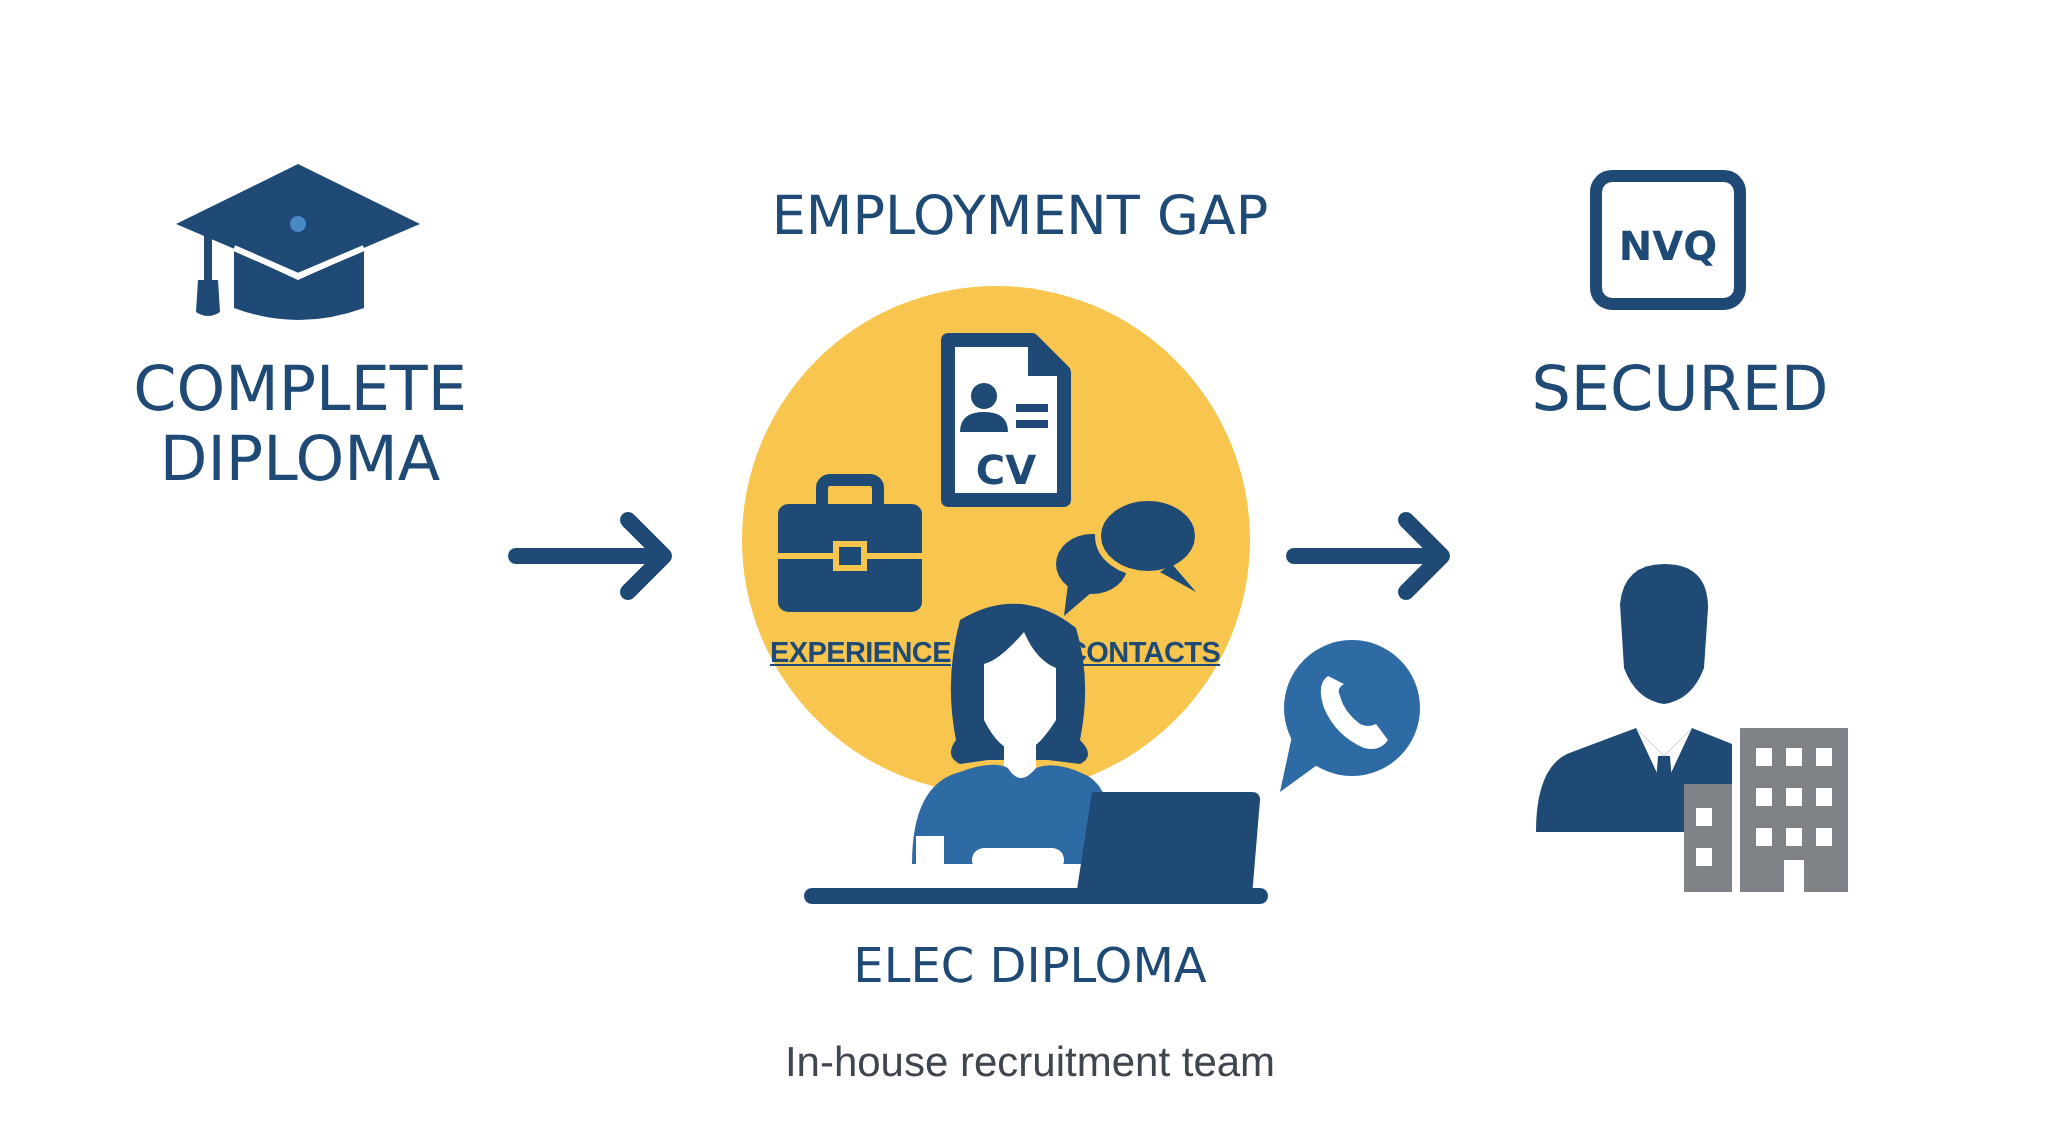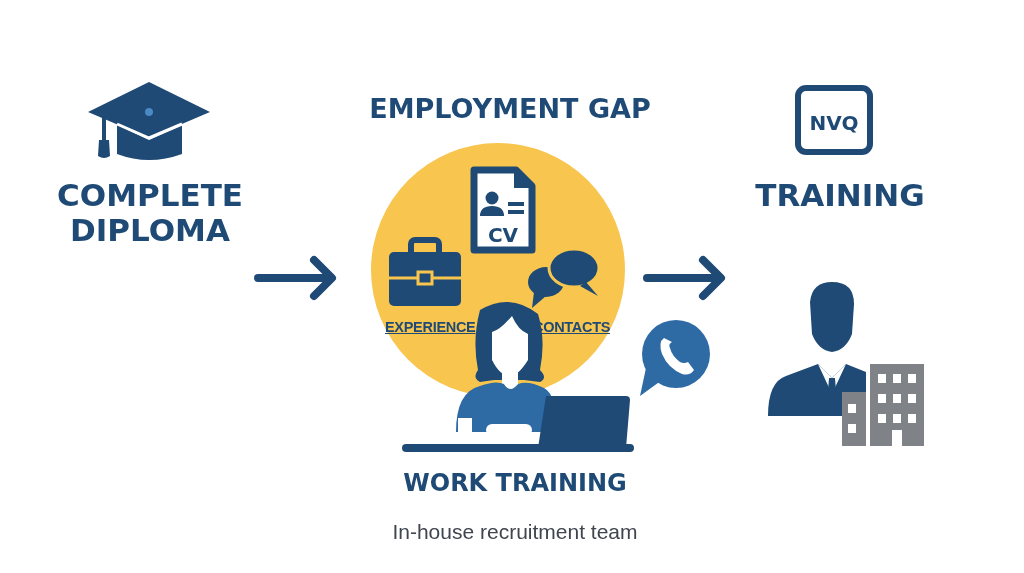--- a/index.html
+++ b/index.html
@@ -2,21 +2,21 @@
 <html><head>
 <meta charset="utf-8">
 <style>
   html, body { margin: 0; padding: 0; }
   body {
     width: 1024px; height: 573px; background: #ffffff; position: relative; overflow: hidden;
     font-family: "Liberation Sans", sans-serif; color: #1e4a75;
   }
   .abs { position: absolute; }
   .title {
-    font-family: "DejaVu Sans", sans-serif; font-weight: bold; color: #1e4a75;
+    font-family: "DejaVu Sans", sans-serif; font-weight: normal; color: #1e4a75;
     text-align: center; line-height: 1.12; letter-spacing: 0px;
   }
   .left-title { left: 40px; top: 178px; width: 220px; font-size: 31px; }
   .gap-title { left: 340px; top: 94px; width: 340px; font-size: 27px; }
   .right-title { left: 730px; top: 178px; width: 220px; font-size: 31px; }
   .elec-title { left: 380px; top: 470px; width: 270px; font-size: 24px; }
   .subtitle {
     left: 380px; top: 508px; width: 270px; text-align: center;
     font-family: "Liberation Sans", sans-serif; font-size: 21px; color: #3f4650; margin-top: 12px;
   }
@@ -105,35 +105,35 @@
 
   <rect x="2" y="144" width="232" height="8" rx="4" fill="#1e4a75"></rect>
 </svg>
 
 <svg class="abs" style="left:636px;top:316px;" width="76" height="82" viewBox="0 0 76 82">
   <circle cx="40" cy="38" r="34" fill="#2e6aa4"></circle>
   <polygon points="10,52 4,80 26,64" fill="#2e6aa4"></polygon>
   <path d="M28,22 Q22,26 26,38 Q32,52 46,58 Q54,60 58,54 L52,46 Q48,48 44,46 Q36,40 34,32 Q32,28 36,26 Z" fill="#ffffff"></path>
 </svg>
 
-<div class="abs title elec-title">WORK TRAINING</div>
+<div class="abs title elec-title">ELEC DIPLOMA</div>
 <div class="abs subtitle">In-house recruitment team</div>
 
 <svg class="abs" style="left:641px;top:252px;" width="90" height="52" viewBox="0 0 90 52">
   <line x1="6" y1="26" x2="78" y2="26" stroke="#1e4a75" stroke-width="8" stroke-linecap="round"></line>
   <polyline points="62,8 80,26 62,44" fill="none" stroke="#1e4a75" stroke-width="8" stroke-linecap="round" stroke-linejoin="round"></polyline>
 </svg>
 
 <div class="abs" style="left:720px;top:0;width:304px;height:573px;">
   <svg class="abs" style="left:74px;top:84px;" width="80" height="72" viewBox="0 0 80 72">
     <rect x="4" y="4" width="72" height="64" rx="8" fill="#ffffff" stroke="#1e4a75" stroke-width="6"></rect>
     <text x="40" y="46" text-anchor="middle" font-family="DejaVu Sans, sans-serif" font-weight="bold" font-size="20" fill="#1e4a75">NVQ</text>
   </svg>
   <div class="abs title right-title" style="left:10px;">
-    <div>TRAINING</div>
+    <div>SECURED</div>
   </div>
   <svg class="abs" style="left:46px;top:282px;" width="160" height="164" viewBox="0 0 160 164">
 
     <path d="M44,20 Q46,0 66,0 Q88,0 88,22 L86,52 Q80,68 66,70 Q52,68 46,52 Z" fill="#1e4a75"></path>
 
     <path d="M2,134 Q2,100 20,94 L52,82 L66,96 L80,82 L100,90 L100,134 Z" fill="#1e4a75"></path>
 
     <polygon points="52,82 66,112 80,82 66,96" fill="#ffffff"></polygon>
 
     <polygon points="63,96 69,96 71,122 66,130 61,122" fill="#1e4a75"></polygon>

